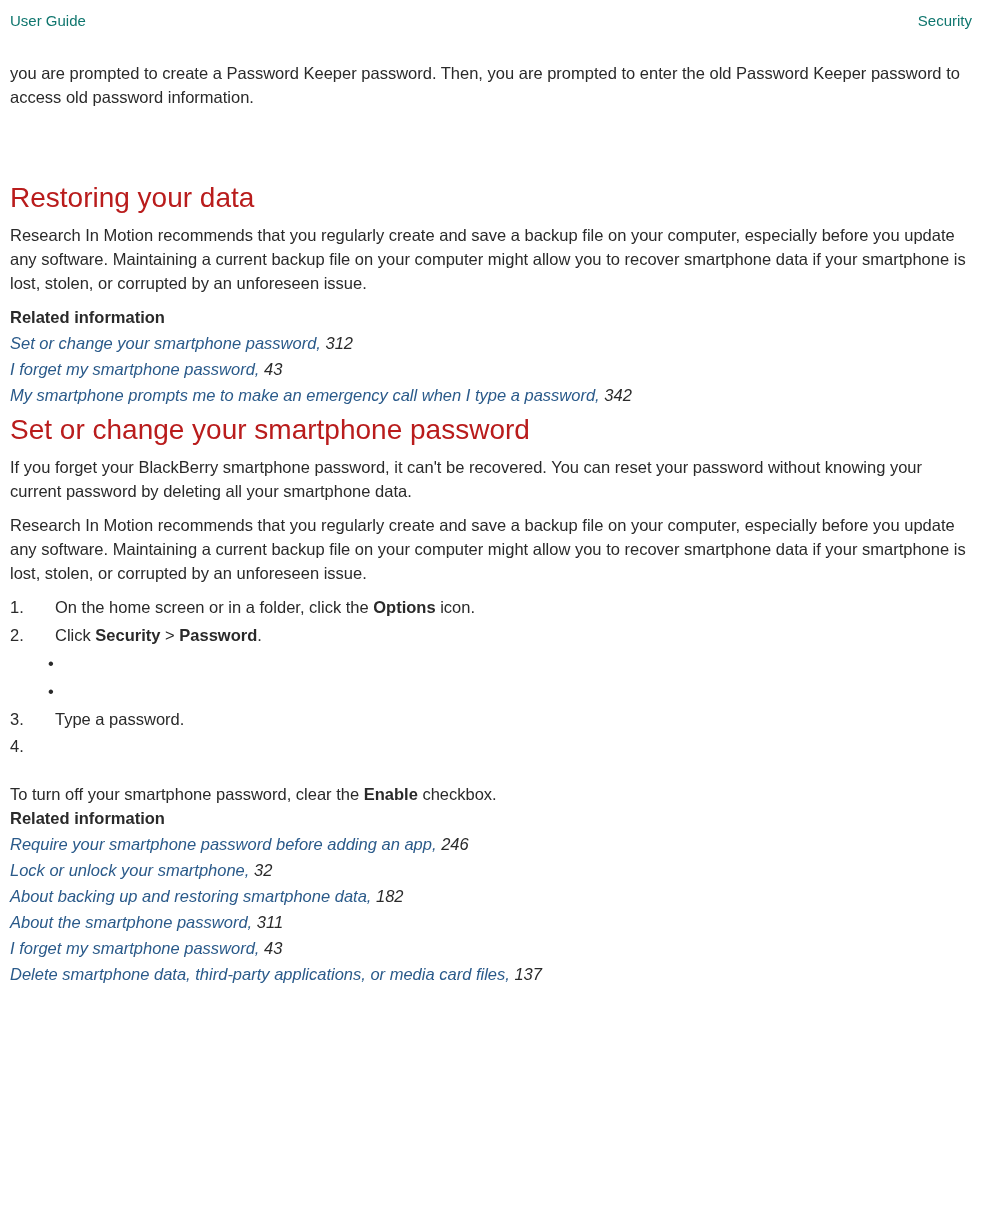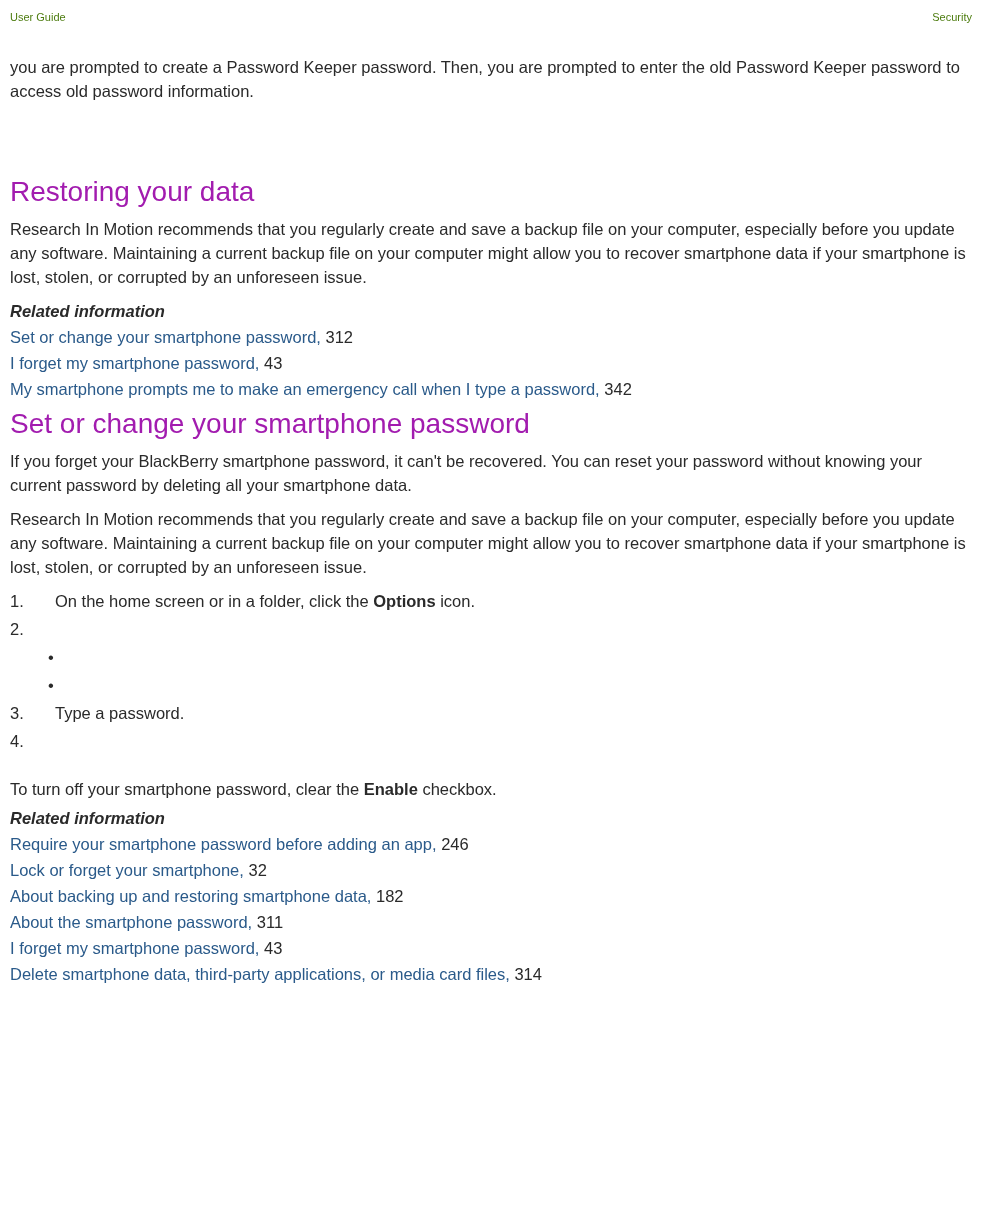--- a/index.html
+++ b/index.html
@@ -7,49 +7,48 @@
     margin: 0;
     padding: 10px 10px 20px 10px;
     font-size: 16.5px;
     line-height: 1.45;
     color: #2a2a2a;
     width: 962px;
   }
   .header {
     display: flex;
     justify-content: space-between;
-    font-size: 11px;
-    color: #4d7c0f;
+    font-size: 15px;
+    color: #0f766e;
     margin-bottom: 30px;
   }
   .header-left { }
   .header-right { }
   .intro-para {
     margin-bottom: 68px;
   }
   h1 {
     font-size: 28px;
     font-weight: normal;
     margin: 0 0 6px 0;
-    color: #a21caf;
+    color: #b91c1c;
   }
   .para {
     margin: 4px 0 10px 0;
   }
   .related-heading {
     font-weight: bold;
-    margin-top: 6px;
     margin-bottom: 2px;
-    font-style: italic;
   }
   .link {
     color: #2a5a8a;
   }
   .link-line {
     margin: 2px 0;
+    font-style: italic;
   }
   .section-gap {
   }
   .ol {
     margin: 10px 0 0 0;
     padding: 0;
   }
   .li-row {
     display: flex;
     margin: 4px 0;
@@ -131,20 +130,23 @@
 
 <div class="ol">
   <div class="li-row">
     <div class="li-num">1.</div>
     <div class="li-text">
       <span>On the home screen or in a folder, click the </span><span class="bold">Options</span><span> icon.</span>
     </div>
   </div>
   <div class="li-row">
     <div class="li-num">2.</div>
+    <div class="li-text">
+      <span>Click </span><span class="bold">Security</span><span> &gt; </span><span class="bold">Password</span><span>.</span>
+    </div>
   </div>
 
   <div class="bullet-block">
     <div class="bullet-row">
       <div class="bullet-mark">•</div>
     </div>
     <div class="bullet-row">
       <div class="bullet-mark">•</div>
     </div>
   </div>
@@ -161,31 +163,31 @@
 <div class="turnoff">
   <span>To turn off your smartphone password, clear the </span><span class="bold">Enable</span><span> checkbox.</span>
 </div>
 <div class="related-heading">Related information</div>
 
 <div class="link-line">
   <span class="link">Require your smartphone password before adding an app,</span>
   <span> <span>246</span></span>
 </div>
 <div class="link-line">
-  <span class="link">Lock or forget your smartphone,</span>
+  <span class="link">Lock or unlock your smartphone,</span>
   <span> <span>32</span></span>
 </div>
 <div class="link-line">
   <span class="link">About backing up and restoring smartphone data,</span>
   <span> <span>182</span></span>
 </div>
 <div class="link-line">
   <span class="link">About the smartphone password,</span>
   <span> <span>311</span></span>
 </div>
 <div class="link-line">
   <span class="link">I forget my smartphone password,</span>
   <span> <span>43</span></span>
 </div>
 <div class="link-line">
   <span class="link">Delete smartphone data, third-party applications, or media card files,</span>
-  <span> <span>314</span></span>
+  <span> <span>137</span></span>
 </div>
 
 </body></html>

